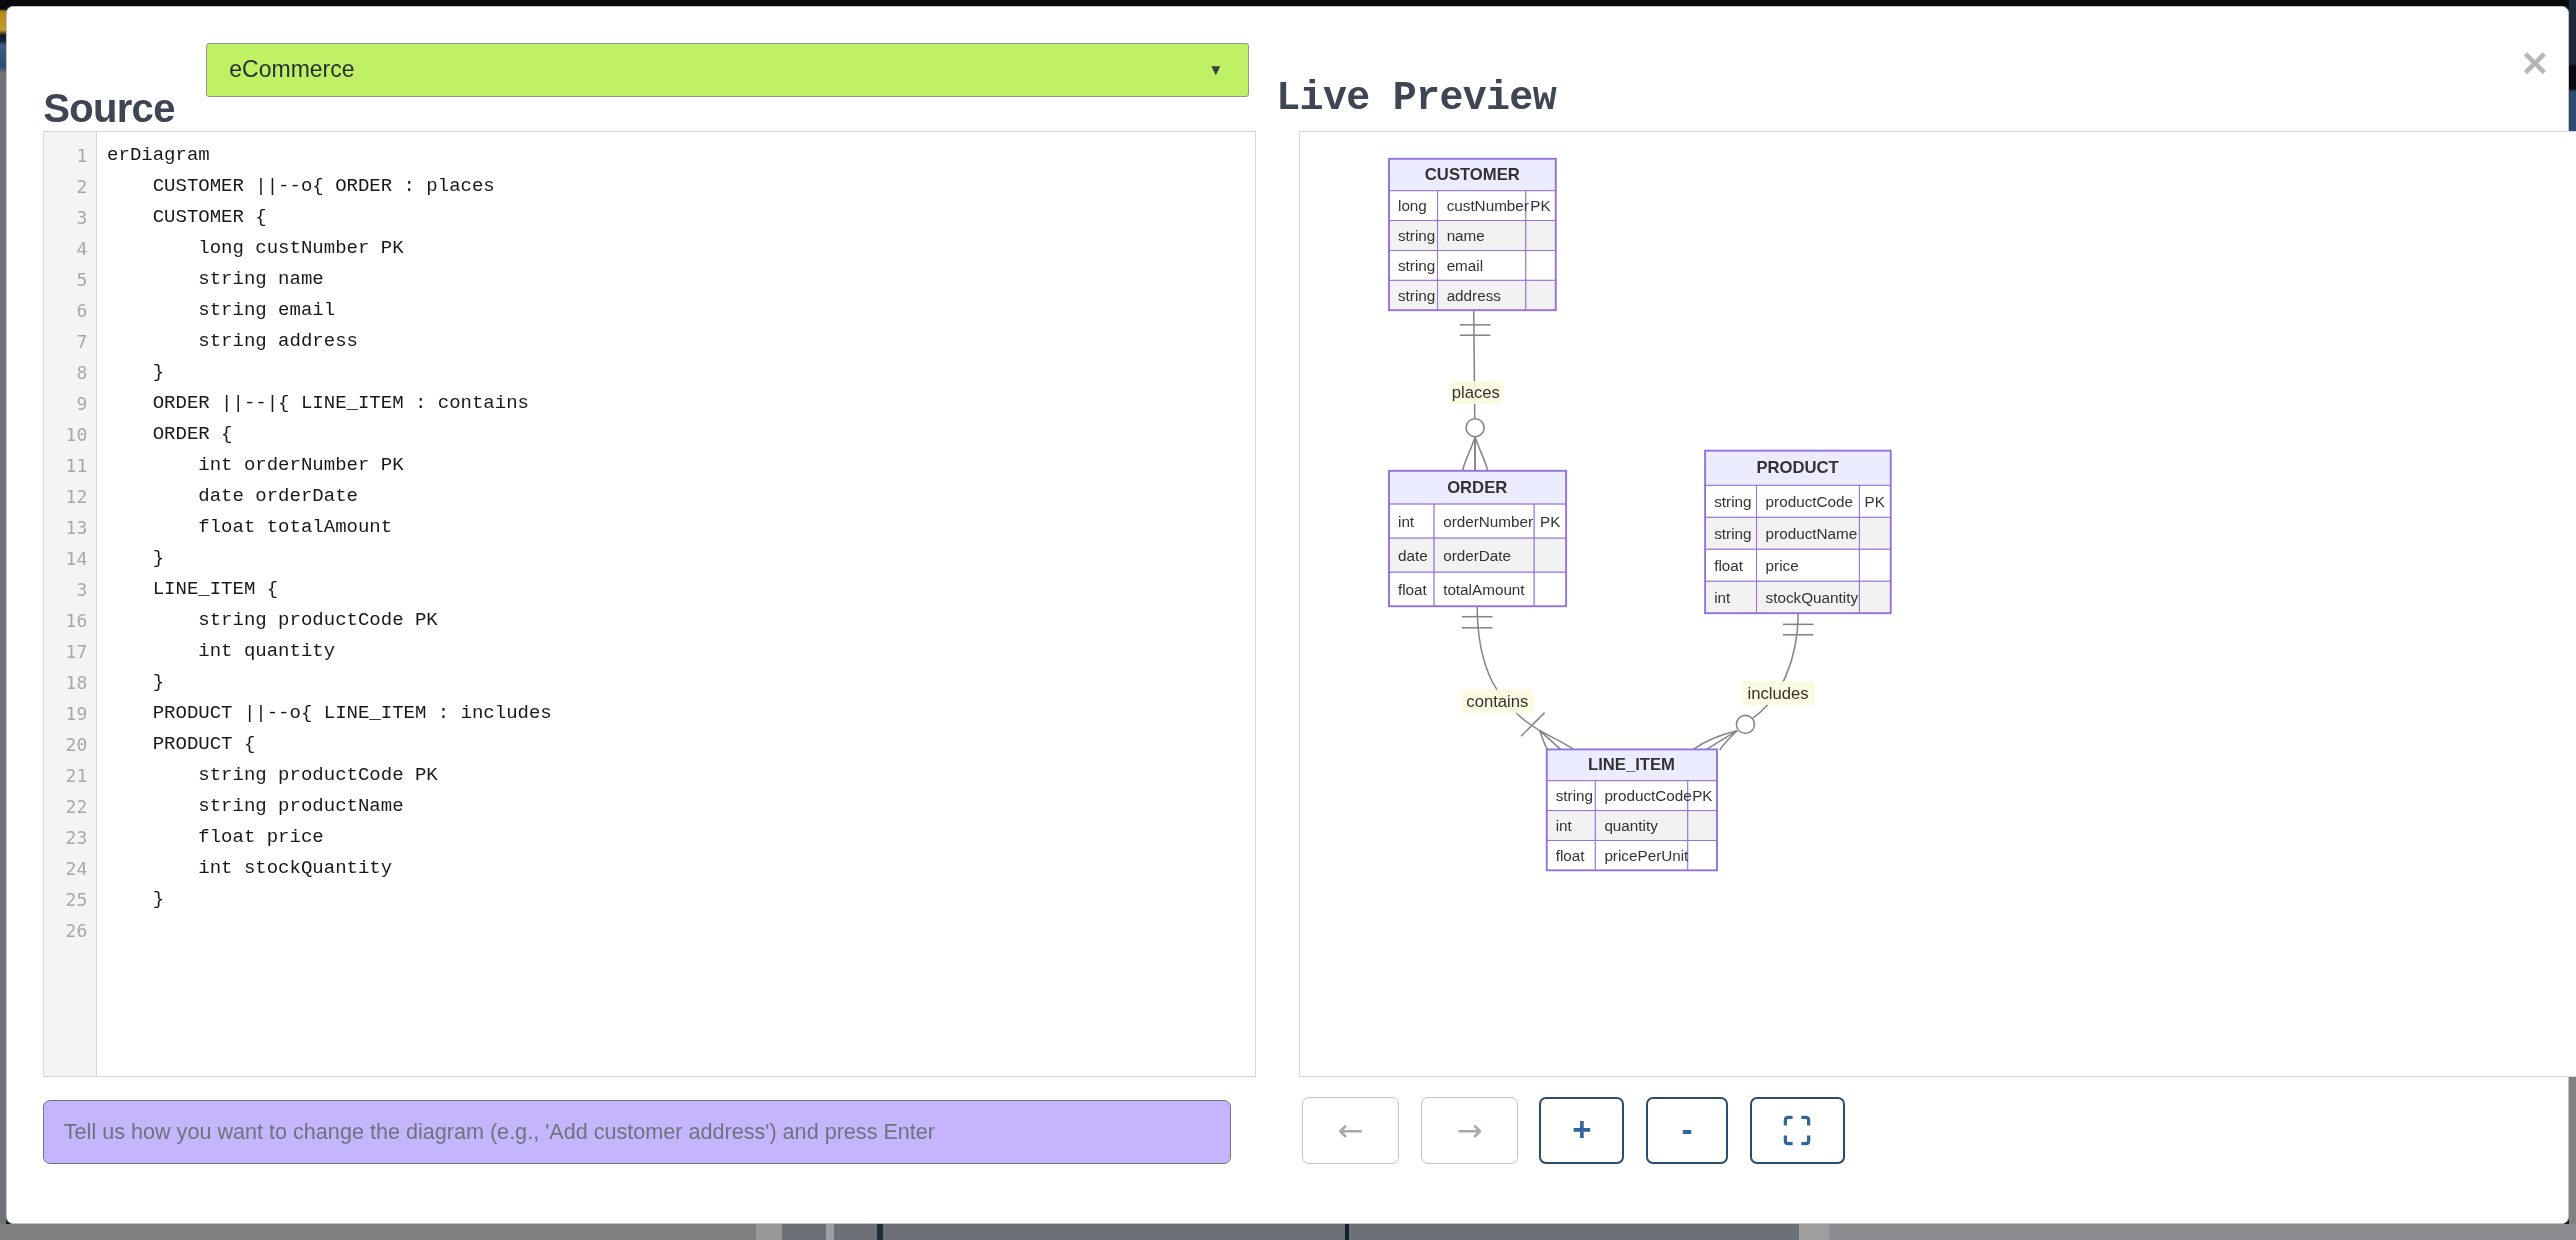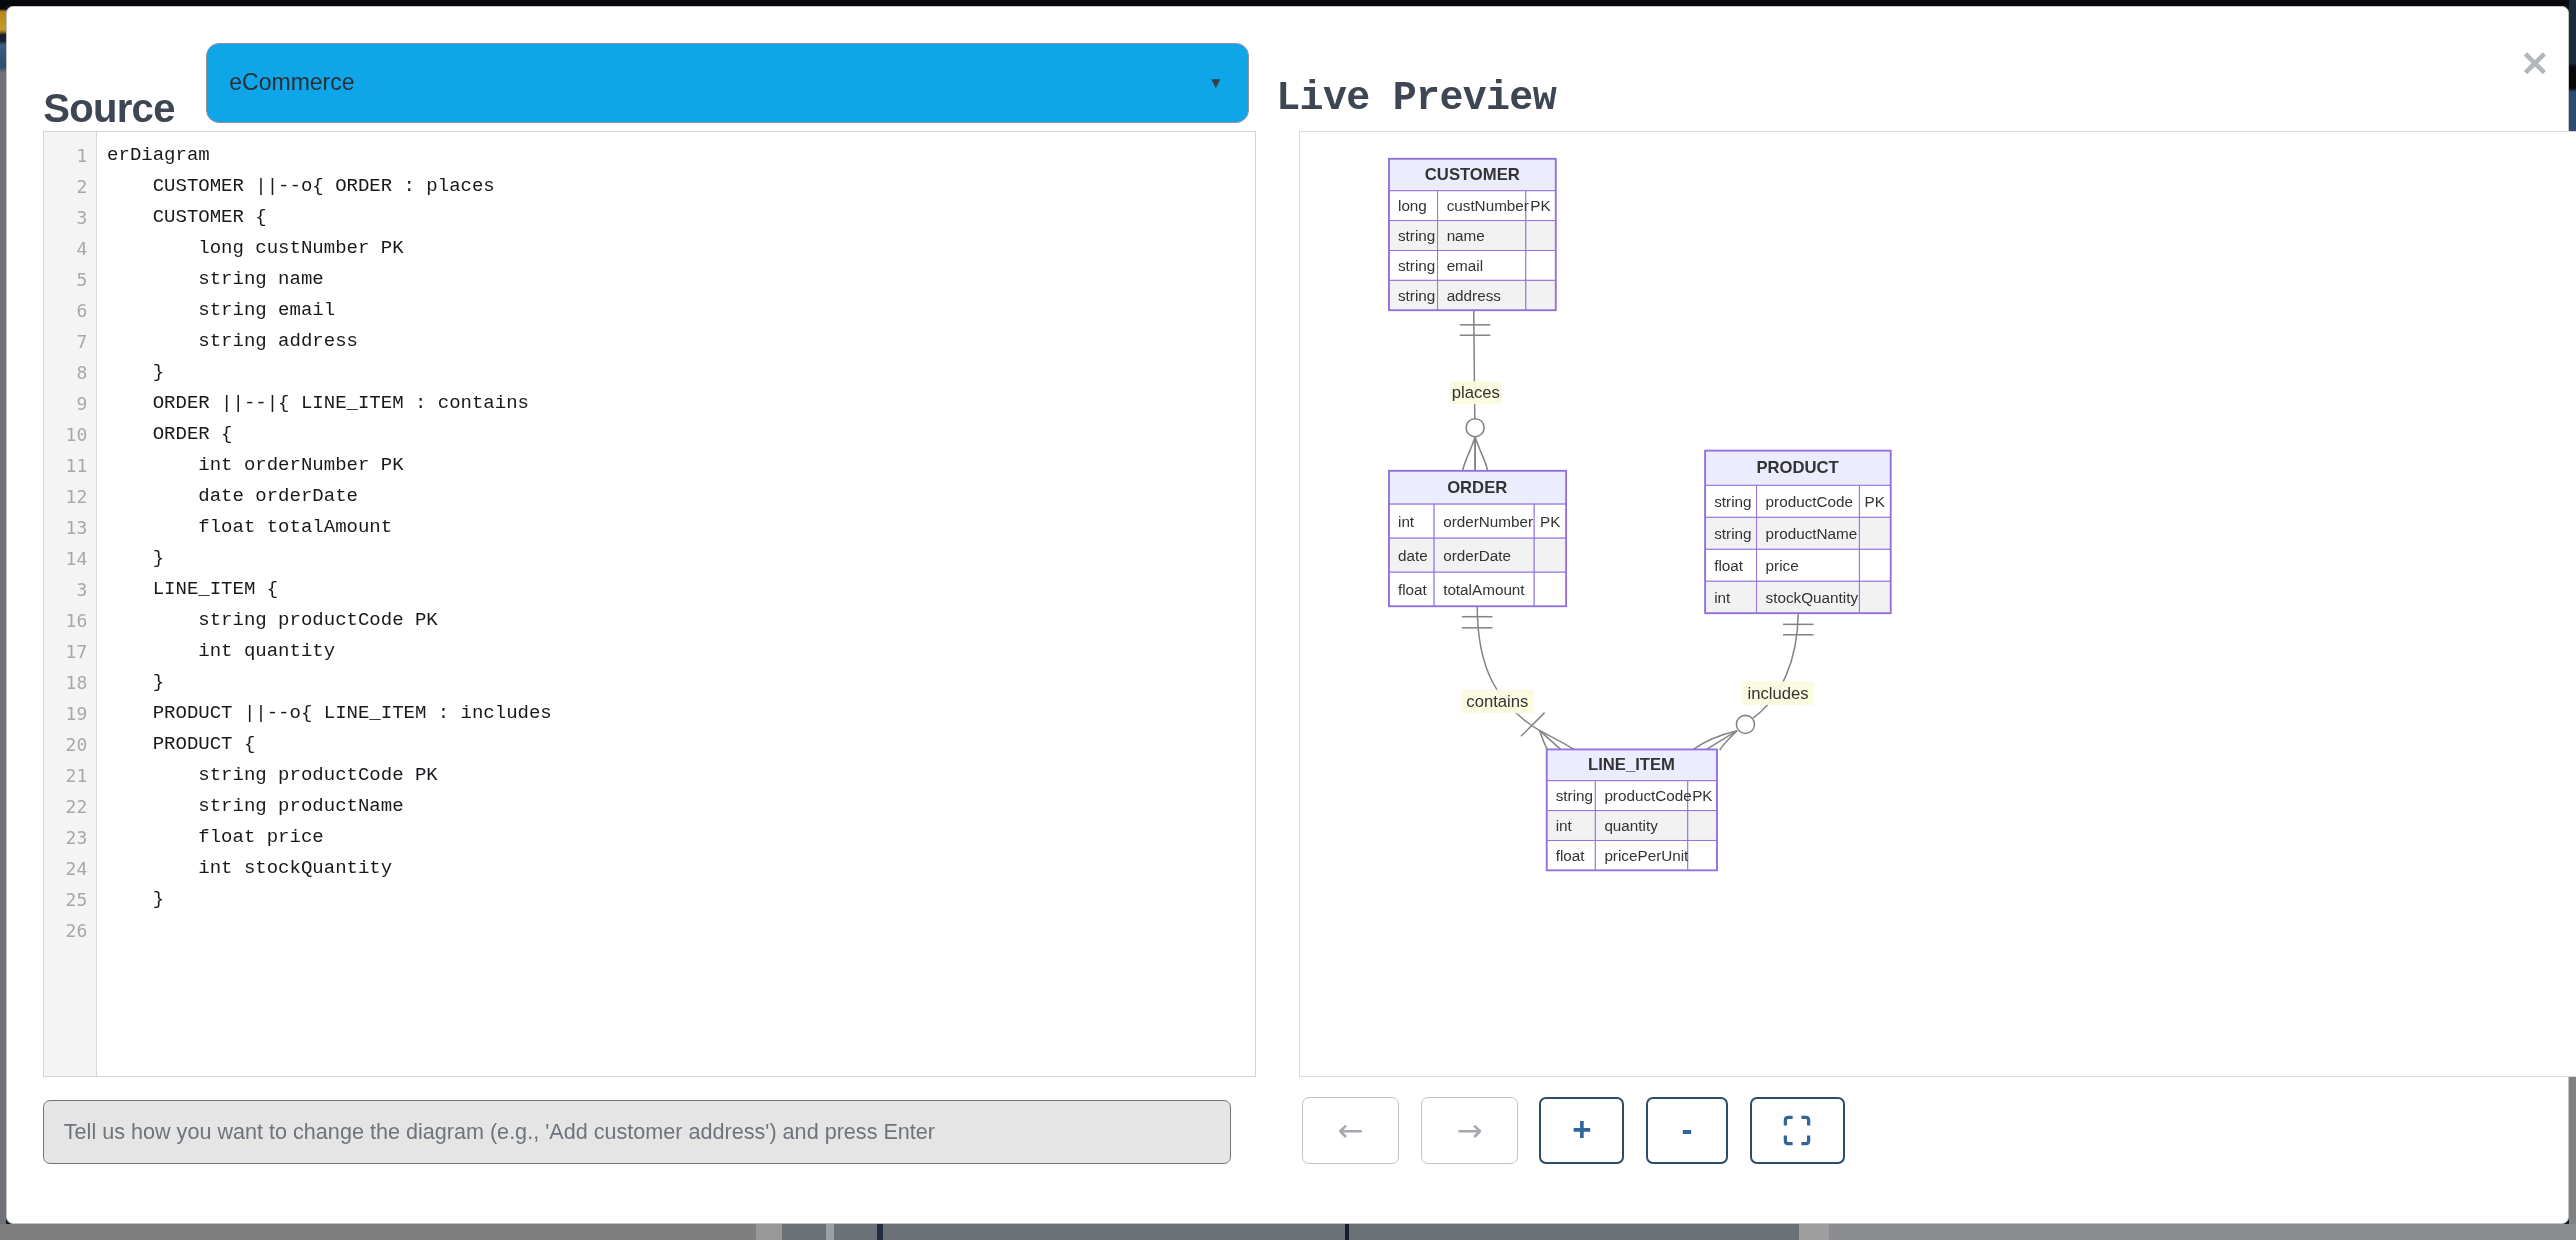--- a/index.html
+++ b/index.html
@@ -28,41 +28,41 @@
 
   
   .modal{position:absolute;left:6.3px;top:5.6px;width:2563px;height:1218px;
     background:#ffffff;border:1.4px solid #c4c4c4;border-radius:7px;box-sizing:border-box;}
 
   .panel-title{position:absolute;font-size:40px;font-weight:bold;color:#3d4652;letter-spacing:-0.7px;line-height:1;}
   .title-source{left:36px;top:55px;}
   .title-preview{left:1269px;top:46px;font-family:Liberation Mono, monospace;}
 
   
-  .select{position:absolute;left:199px;top:36px;width:1043px;height:80px;box-sizing:border-box;
-    border:1.4px solid #8f949b;border-radius:13px;background:#0ea5e9;display:flex;align-items:center;
+  .select{position:absolute;left:199px;top:36px;width:1043px;height:54px;box-sizing:border-box;
+    border:1.4px solid #8f949b;border-radius:3px;background:#bef264;display:flex;align-items:center;
     padding:0 25px 0 22px;cursor:pointer;}
   .select .val{font-size:23px;color:#2b2f36;}
   .select .caret{margin-left:auto;font-size:15.3px;color:#3a3f46;}
 
   
   .editor{position:absolute;left:36px;top:124px;width:1213px;height:946px;box-sizing:border-box;
     border:1.4px solid #d3d5d8;background:#fff;display:flex;overflow:hidden;}
   .gutter{width:53px;background:#f4f4f5;border-right:1.4px solid #d9d9d9;box-sizing:border-box;
     padding-top:8.4px;flex:none;}
   .gutter .ln{height:31px;line-height:31px;text-align:right;padding-right:9px;
     font-family:"DejaVu Sans Mono", monospace;font-size:18px;color:#a8a8a8;}
   .codepane{padding:8.4px 0 0 9.8px;flex:1;}
   .codepane .cl{height:31px;line-height:31px;white-space:pre;
     font-family:Liberation Mono, monospace;font-size:19px;color:#17191d;}
 
   
   .prompt{position:absolute;left:36px;top:1093px;width:1188px;height:64px;box-sizing:border-box;
     border:1.4px solid #70767e;border-radius:7px;padding:0 19.5px;font-size:21.6px;color:#2b2f36;
-    font-family:"Liberation Sans", sans-serif;outline:none;background:#e5e5e5;}
+    font-family:"Liberation Sans", sans-serif;outline:none;background:#c4b5fd;}
   .prompt::placeholder{color:#6e747c;opacity:1;}
 
   
   .preview-box{position:absolute;left:1292px;top:124px;width:1320px;height:946px;box-sizing:border-box;
     border:1.4px solid #d6d8da;background:#fff;}
   .preview-box svg{display:block;}
 
   .close-btn{position:absolute;left:2504px;top:33px;width:47px;height:47px;border:none;background:transparent;
     font-size:35px;font-weight:bold;color:#b3b6ba;cursor:pointer;line-height:47px;padding:0;text-align:center;}
 

